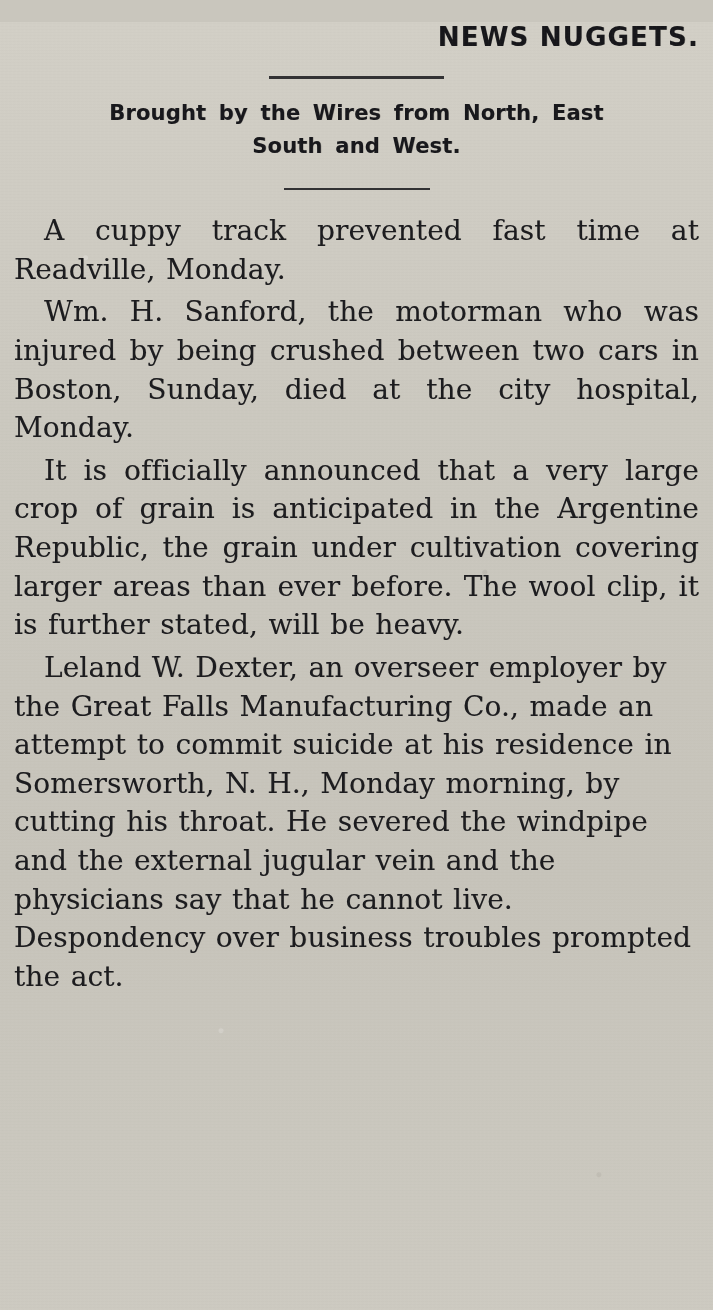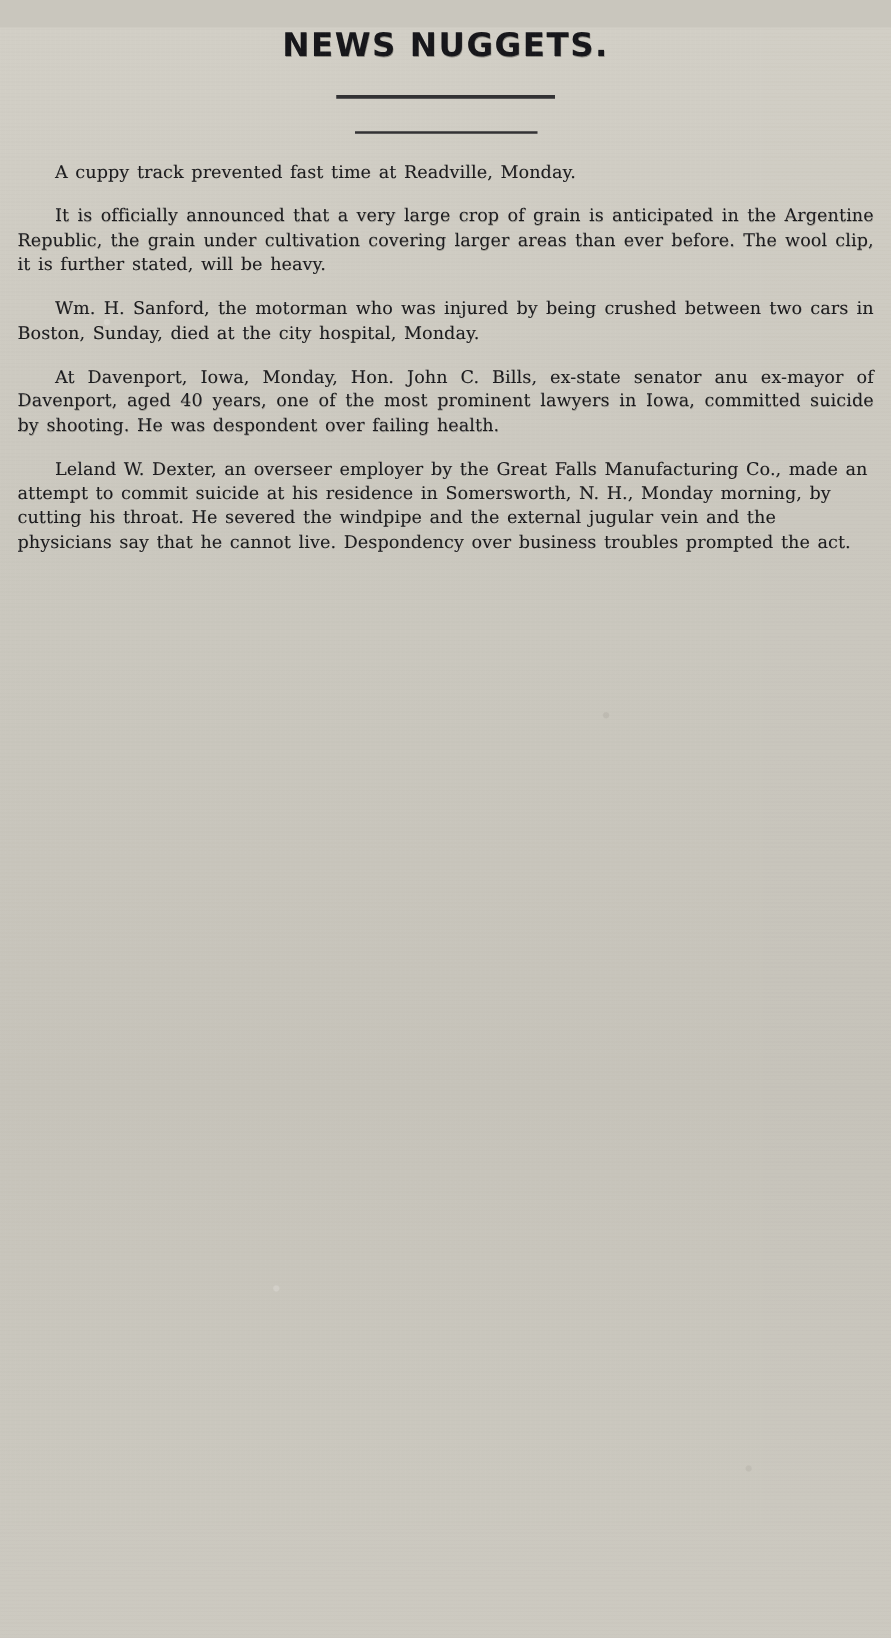--- a/index.html
+++ b/index.html
@@ -30,21 +30,21 @@
   .grain {
     position: absolute;
     inset: 0;
     pointer-events: none;
     opacity: 0.30;
     background-image:
       repeating-linear-gradient(0deg, rgba(120,115,105,0.06) 0 1px, transparent 1px 3px),
       repeating-linear-gradient(90deg, rgba(255,255,255,0.05) 0 1px, transparent 1px 4px);
   }
   .headline {
-    text-align: center;
+    text-align: right;
     font-family: "DejaVu Sans", sans-serif;
     font-weight: bold;
     font-size: 26px;
     letter-spacing: 1.2px;
     color: #16161a;
     margin: 22px 0 0 0;
     text-shadow: 0.4px 0.4px 0 rgba(60,58,52,0.45);
   }
   .rule {
     width: 175px;
@@ -68,47 +68,50 @@
     letter-spacing: 0.2px;
     word-spacing: 5px;
     margin: 0 6px;
     text-shadow: 0.4px 0.4px 0 rgba(60,58,52,0.4);
   }
   .body {
     margin-top: 4px;
   }
   p.para {
     font-family: "DejaVu Serif", serif;
-    font-size: 14px;
+    font-size: 28px;
     line-height: 1.38;
     color: #1b1b1e;
-    margin: 16px 0 4px 0;
+    margin: 4px 0 4px 0;
     text-indent: 30px;
     text-align: justify;
     letter-spacing: 0.1px;
     word-spacing: 1.5px;
     text-shadow: 0.3px 0.3px 0 rgba(70,66,58,0.35);
   }
   p.para:last-child {
     text-align: left;
   }
 </style>
 </head>
 <body>
 
 <div class="page">
   <div class="grain"></div>
 
   <h1 class="headline">NEWS NUGGETS.</h1>
 
   <div class="rule"></div>
 
+  <div class="subhead">
+    <div>Brought by the Wires from North, East</div>
+    <div>South and West.</div>
+  </div>
 
   <div class="rule short"></div>
 
   <div class="body">
     <p class="para">A cuppy track prevented fast time at Readville, Monday.</p>
+    <p class="para">Wm. H. Sanford, the motorman who was injured by being crushed between two cars in Boston, Sunday, died at the city hospital, Monday.</p>
     <p class="para">It is officially announced that a very large crop of grain is anticipated in the Argentine Republic, the grain under cultivation covering larger areas than ever before. The wool clip, it is further stated, will be heavy.</p>
-    <p class="para">Wm. H. Sanford, the motorman who was injured by being crushed between two cars in Boston, Sunday, died at the city hospital, Monday.</p>
-    <p class="para">At Davenport, Iowa, Monday, Hon. John C. Bills, ex-state senator anu ex-mayor of Davenport, aged 40 years, one of the most prominent lawyers in Iowa, committed suicide by shooting.   He was despondent over failing health.</p>
     <p class="para">Leland W. Dexter, an overseer employer by the Great Falls Manufacturing Co., made an attempt to commit suicide at his residence in Somersworth, N. H., Monday morning, by cutting his throat. He severed the windpipe and the external jugular vein and the physicians say that he cannot live. Despondency over business troubles prompted the act.</p>
   </div>
 </div>
 
 </body></html>

